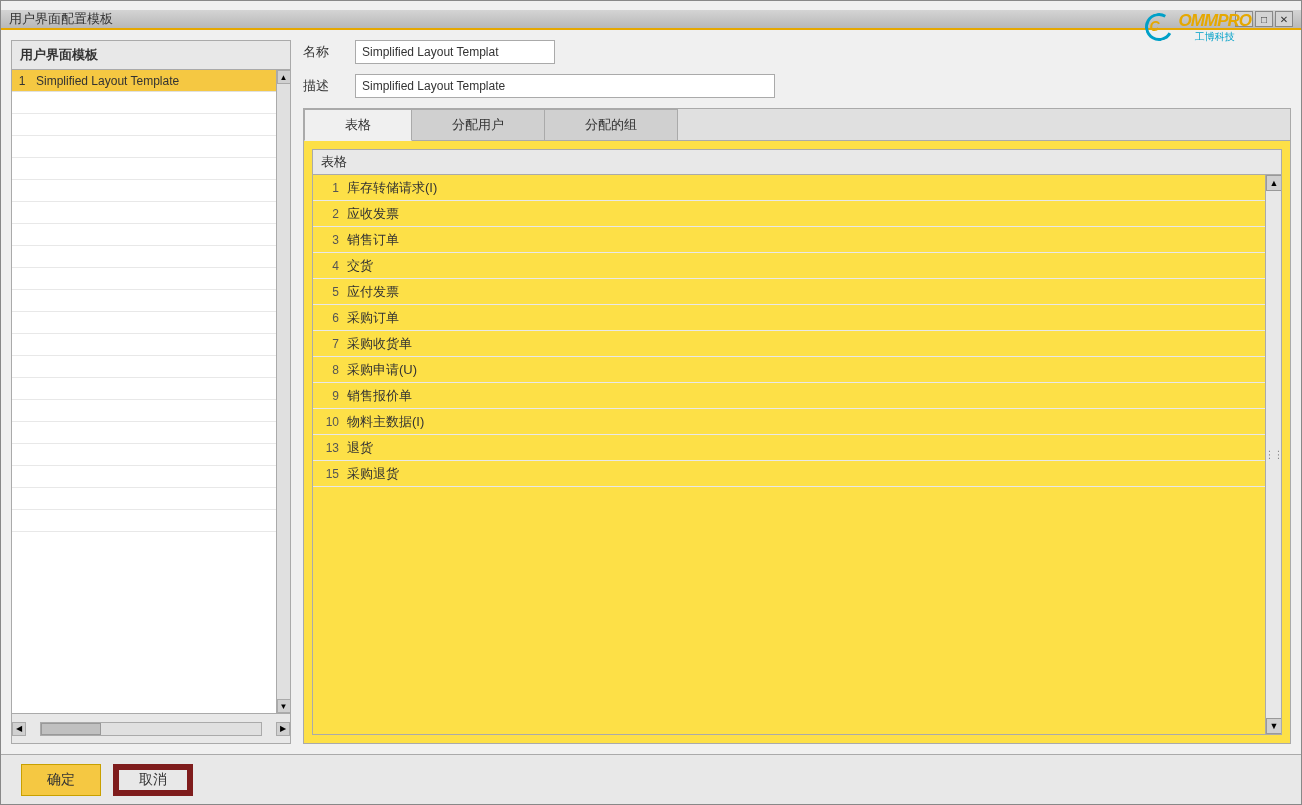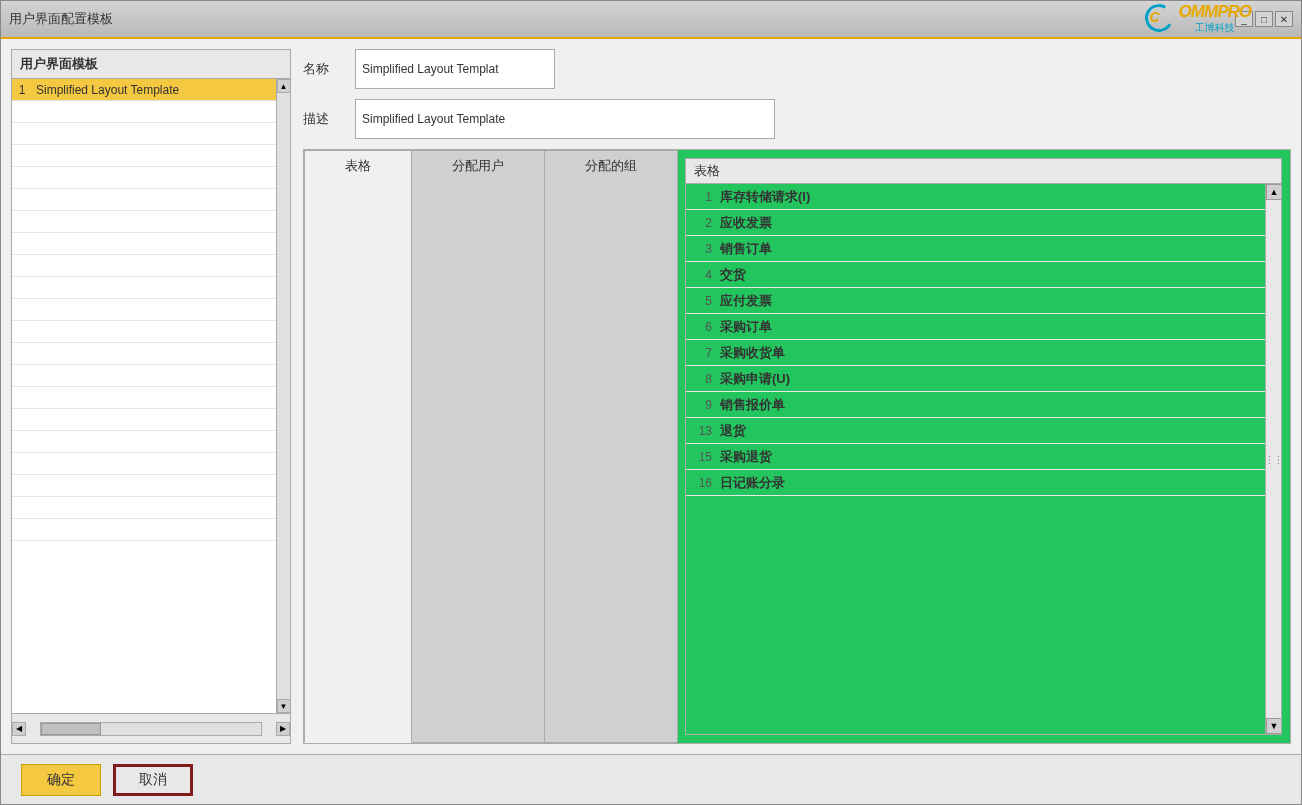--- a/index.html
+++ b/index.html
@@ -16,28 +16,29 @@
       width: 1302px;
       height: 805px;
       background: #f0f0f0;
       border: 1px solid #888;
       display: flex;
       flex-direction: column;
     }
 
     
     .title-bar {
-      height: 38px;
+      height: 20px;
       background: linear-gradient(to bottom, #d4d4d4, #b8b8b8);
       border-bottom: 2px solid #e6a800;
       display: flex;
       align-items: center;
       justify-content: space-between;
       padding: 0 8px;
       flex-shrink: 0;
+      margin-top: 9px;
     }
     .title-bar-text {
       font-size: 13px;
       color: #333;
       font-weight: normal;
     }
     .title-bar-controls {
       display: flex;
       gap: 2px;
     }
@@ -202,40 +203,40 @@
       gap: 12px;
     }
     .form-label {
       width: 40px;
       text-align: left;
       color: #333;
       font-size: 13px;
     }
     .form-input {
       width: 420px;
-      height: 40px;
+      height: 24px;
       border: 1px solid #aaa;
       background: #fff;
       padding: 2px 6px;
       font-size: 12px;
       color: #333;
       font-family: inherit;
       outline: none;
     }
     .form-input-name {
       width: 200px;
     }
 
     
     .tab-container {
       flex: 1;
       display: flex;
-      flex-direction: row;
-      border: 1px solid #aaa;
-      background: #22c55e;
+      flex-direction: column;
+      border: 1px solid #aaa;
+      background: #fde047;
     }
     .tab-header {
       display: flex;
       border-bottom: 1px solid #aaa;
       background: #e0e0e0;
     }
     .tab-item {
       padding: 6px 40px;
       border: 1px solid #aaa;
       border-bottom: none;
@@ -292,21 +293,20 @@
       width: 30px;
       color: #555;
       font-size: 12px;
       text-align: right;
       padding-right: 8px;
       flex-shrink: 0;
     }
     .data-row-text {
       font-size: 13px;
       color: #333;
-      font-weight: bold;
     }
 
     
     .table-scrollbar {
       position: absolute;
       right: 0;
       top: 0;
       bottom: 0;
       width: 16px;
       background: #e8e8e8;
@@ -375,21 +375,21 @@
       background: #f5c842;
       border: 1px solid #c8a000;
       cursor: pointer;
       font-size: 14px;
       color: #333;
       font-family: inherit;
       font-weight: normal;
     }
     .footer-btn.cancel {
       background: #e8e8e8;
-      border: 3px solid #7f1d1d;
+      border: 6px solid #7f1d1d;
     }
   </style>
 </head>
 <body>
 
 <div class="window">
 
   <div class="title-bar" style="position:relative;">
     <span class="title-bar-text">用户界面配置模板</span>
     <div class="title-bar-controls">
@@ -514,30 +514,30 @@
                     </div>
                     <div class="data-row">
                       <span class="data-row-num">8</span>
                      <span class="data-row-text">采购申请(U)</span>
                     </div>
                     <div class="data-row">
                       <span class="data-row-num">9</span>
                      <span class="data-row-text">销售报价单</span>
                     </div>
                     <div class="data-row">
+                      <span class="data-row-num">10</span>
+                     <span class="data-row-text">物料主数据(I)</span>
+                    </div>
+                    <div class="data-row">
                       <span class="data-row-num">13</span>
                      <span class="data-row-text">退货</span>
                     </div>
                     <div class="data-row">
                       <span class="data-row-num">15</span>
                      <span class="data-row-text">采购退货</span>
-                    </div>
-                    <div class="data-row">
-                      <span class="data-row-num">16</span>
-                     <span class="data-row-text">日记账分录</span>
                     </div>
                   </div>
 
                 <div class="table-scrollbar">
                   <div class="scroll-btn">▲</div>
                   <div class="scroll-thumb-area">
                     <span class="scroll-dots">⋮⋮</span>
                   </div>
                   <div class="scroll-btn">▼</div>
                 </div>

